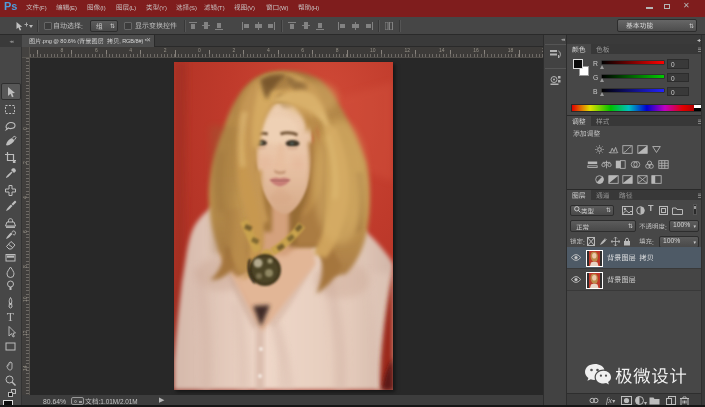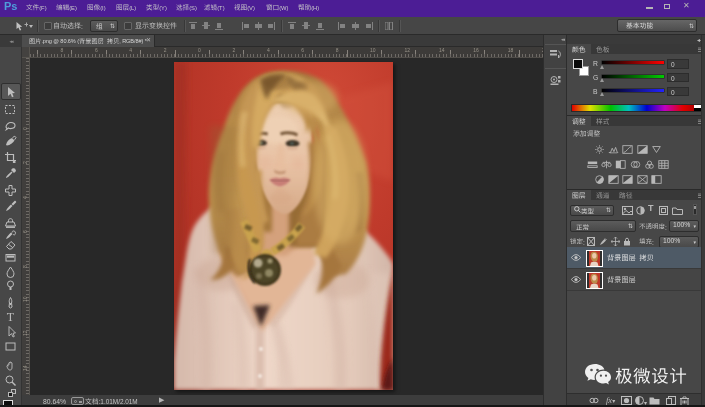--- a/index.html
+++ b/index.html
@@ -1,18 +1,18 @@
 <!DOCTYPE html>
 <html><head><meta charset="utf-8"><style>
 *{margin:0;padding:0;box-sizing:border-box}
 html,body{width:705px;height:407px;overflow:hidden;background:#1d1d1d}
 body{font-family:"Liberation Sans",sans-serif;position:relative;font-size:6.5px;line-height:1.08}
 svg{display:inline-block}
 #app{position:absolute;left:0;top:0;width:705px;height:407px;background:#444444}
-#menubar{position:absolute;left:0;top:0;width:705px;height:28px;background:#4c1d95;border-bottom:1px solid #2e2e2e}
+#menubar{position:absolute;left:0;top:0;width:705px;height:28px;background:#7f1d1d;border-bottom:1px solid #2e2e2e}
 .pslogo{position:absolute;left:4px;top:1px;font-size:11px;font-weight:bold;color:#4e9ddb}
 .mitem{position:absolute;top:3.5px;white-space:nowrap}
 .mlat{font-size:5.8px;color:#cccccc}
 .winbtn{position:absolute}
 .winx{position:absolute;color:#b5b5b5;font-size:8px}
 #optbar{position:absolute;left:0;top:17px;width:705px;height:18px;background:#464646;border-bottom:1px solid #2a2a2a}
 .ob{position:absolute}
 .obarr{position:absolute;width:0;height:0;border-left:2.5px solid transparent;border-right:2.5px solid transparent;border-top:3.5px solid #b9b9b9}
 .groove{position:absolute;top:3px;height:12px;width:2px;border-left:1px solid #383838;border-right:1px solid #555}
 .cbx{position:absolute;width:8px;height:8px;background:#3c3c3c;border:1px solid #666;border-radius:1px}

